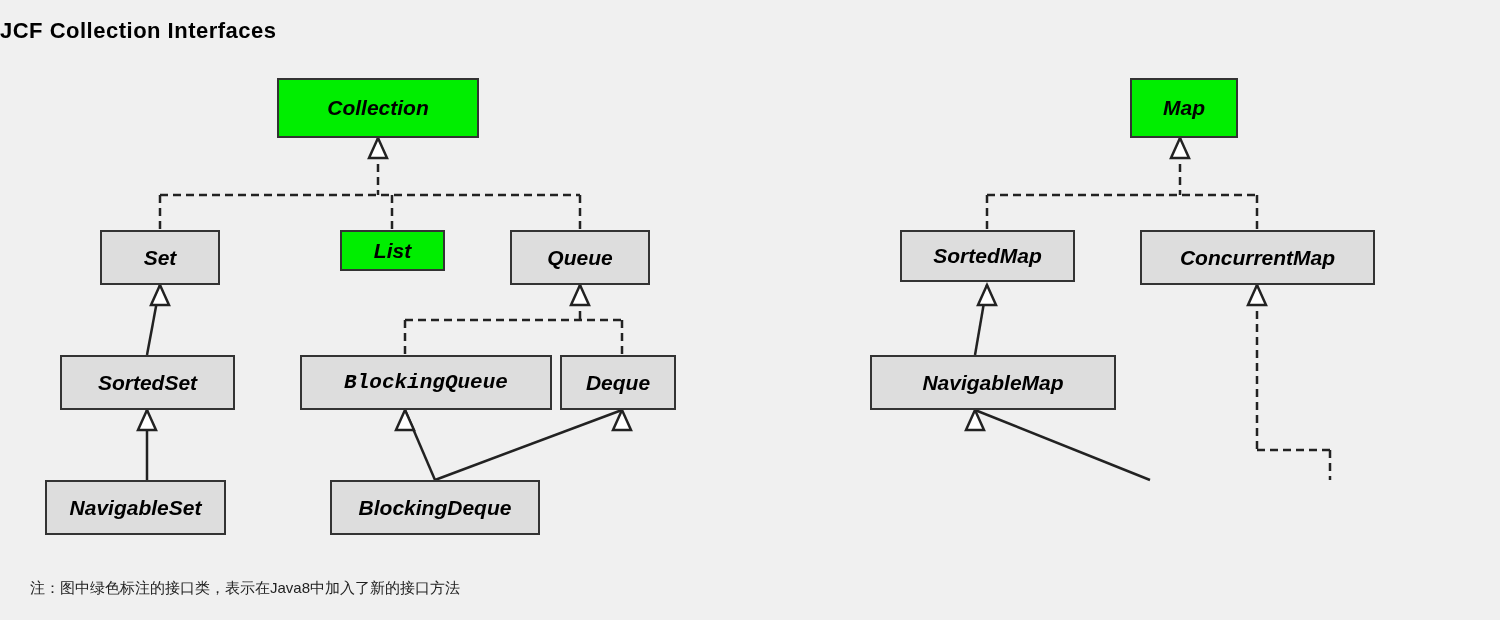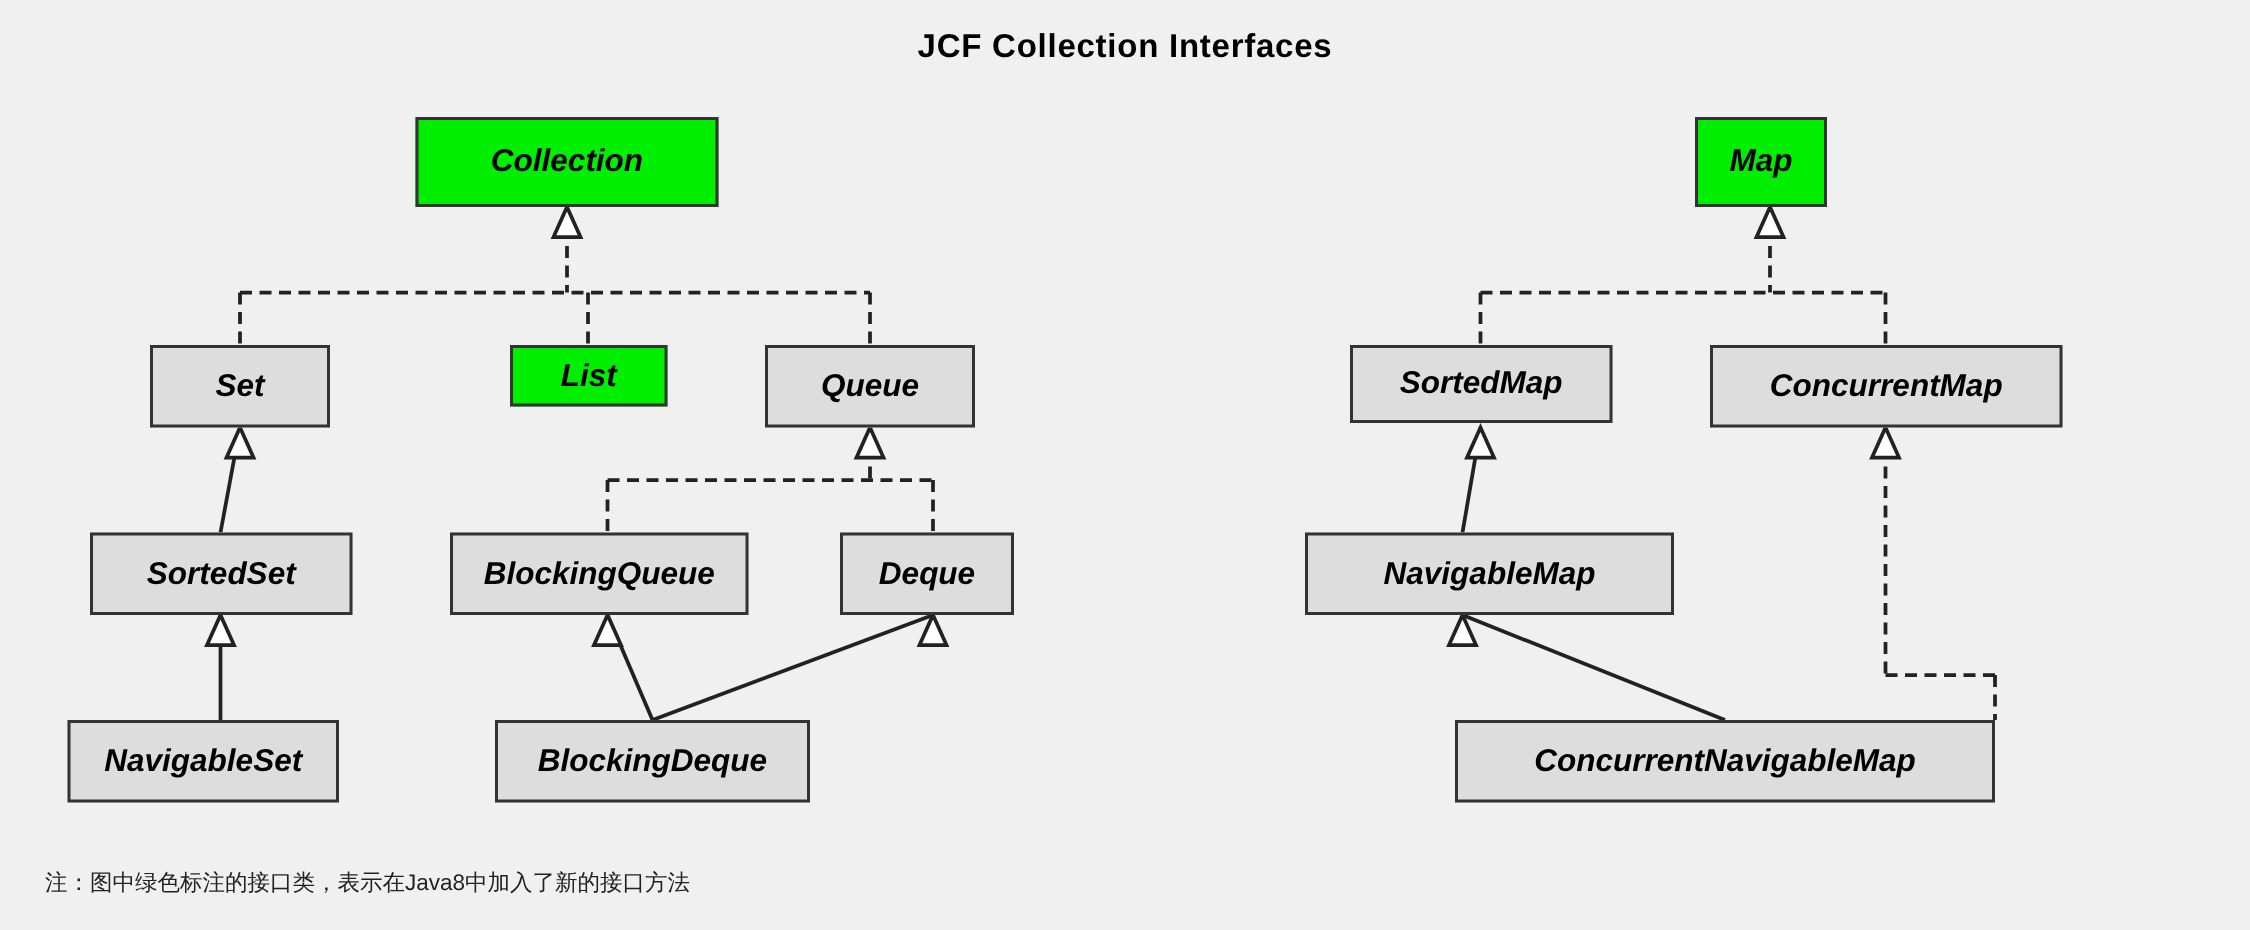--- a/index.html
+++ b/index.html
@@ -12,21 +12,21 @@
       align-items: center;
       justify-content: center;
     }
     .diagram-container {
       background: #f0f0f0;
       width: 1500px;
       height: 620px;
       position: relative;
     }
     .title {
-      text-align: center;
+      text-align: left;
       font-size: 22px;
       font-weight: bold;
       padding-top: 18px;
       letter-spacing: 0.5px;
     }
     .note {
       position: absolute;
       bottom: 22px;
       left: 30px;
       font-size: 15px;
@@ -112,22 +112,21 @@
     <line x1="1330" y1="450" x2="1330" y2="480" stroke="#222" stroke-width="2.5" stroke-dasharray="8,5"></line>
     <polygon points="1257,285 1248,305 1266,305" fill="white" stroke="#222" stroke-width="2.5"></polygon>
   </svg>
 
   <div class="note">注：图中绿色标注的接口类，表示在Java8中加入了新的接口方法</div>
 <div class="node green" style="left: 277px; top: 78px; width: 202px; height: 60px;">Collection</div>
     <div class="node" style="left: 100px; top: 230px; width: 120px; height: 55px;">Set</div>
     <div class="node green" style="left: 340px; top: 230px; width: 105px; height: 41px;">List</div>
     <div class="node" style="left: 510px; top: 230px; width: 140px; height: 55px;">Queue</div>
     <div class="node" style="left: 60px; top: 355px; width: 175px; height: 55px;">SortedSet</div>
-    <div class="node" style="left: 300px; top: 355px; width: 199px; height: 55px;">BlockingQueue</div>
+    <div class="node" style="left: 300px; top: 355px; width: 252px; height: 55px; font-family: Liberation Mono, monospace;">BlockingQueue</div>
     <div class="node" style="left: 560px; top: 355px; width: 116px; height: 55px;">Deque</div>
     <div class="node" style="left: 45px; top: 480px; width: 181px; height: 55px;">NavigableSet</div>
     <div class="node" style="left: 330px; top: 480px; width: 210px; height: 55px;">BlockingDeque</div>
-    <div class="node green" style="left: 1130px; top: 78px; width: 88px; height: 60px;">Map</div>
+    <div class="node green" style="left: 1130px; top: 78px; width: 108px; height: 60px;">Map</div>
     <div class="node" style="left: 900px; top: 230px; width: 175px; height: 52px;">SortedMap</div>
     <div class="node" style="left: 1140px; top: 230px; width: 235px; height: 55px; text-align: right;">ConcurrentMap</div>
     <div class="node" style="left: 870px; top: 355px; width: 246px; height: 55px;">NavigableMap</div>
-    <div class="node" style="left: 970px; top: 480px; width: 360px; height: 55px;">ConcurrentNavigableMap</div>
   </div>
 
 </body></html>

